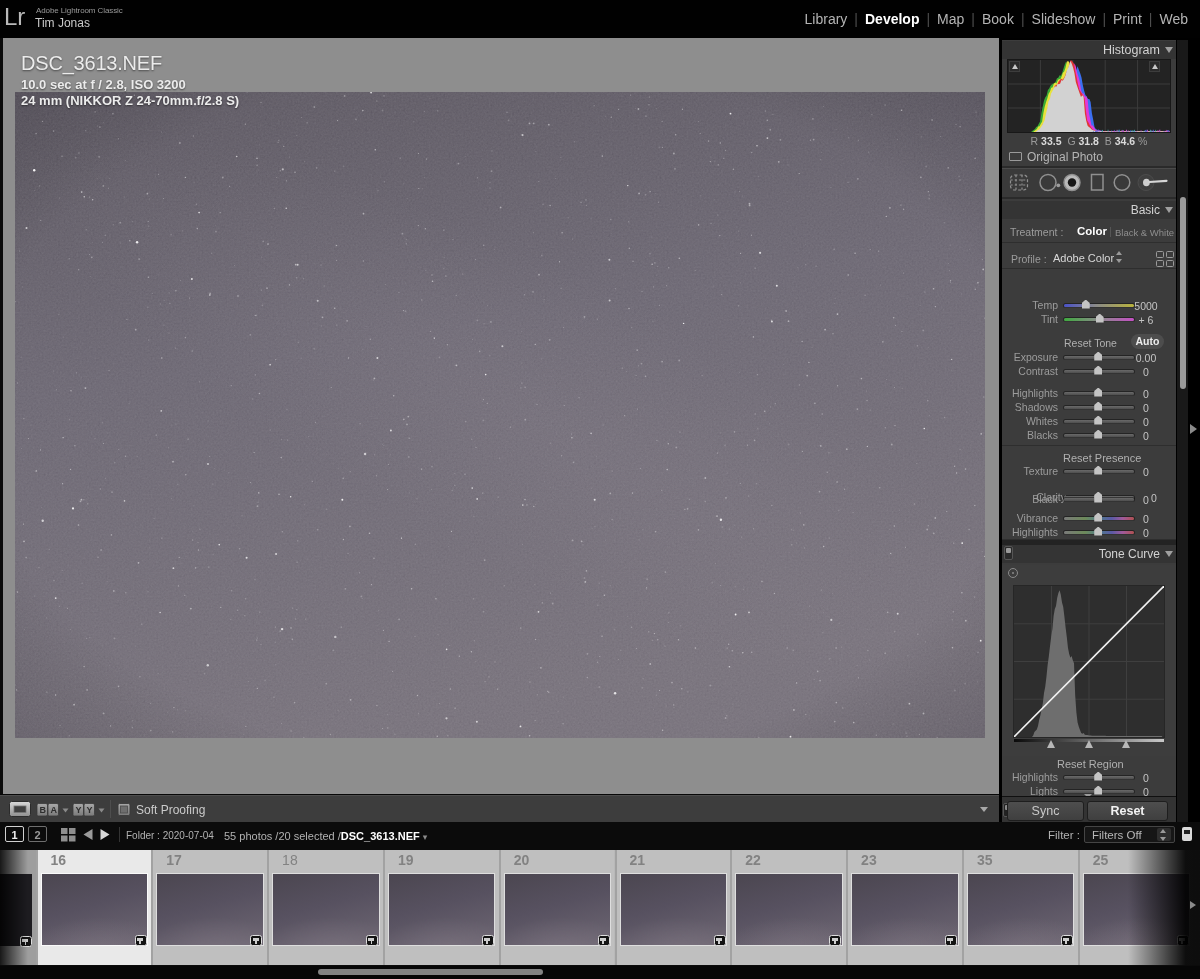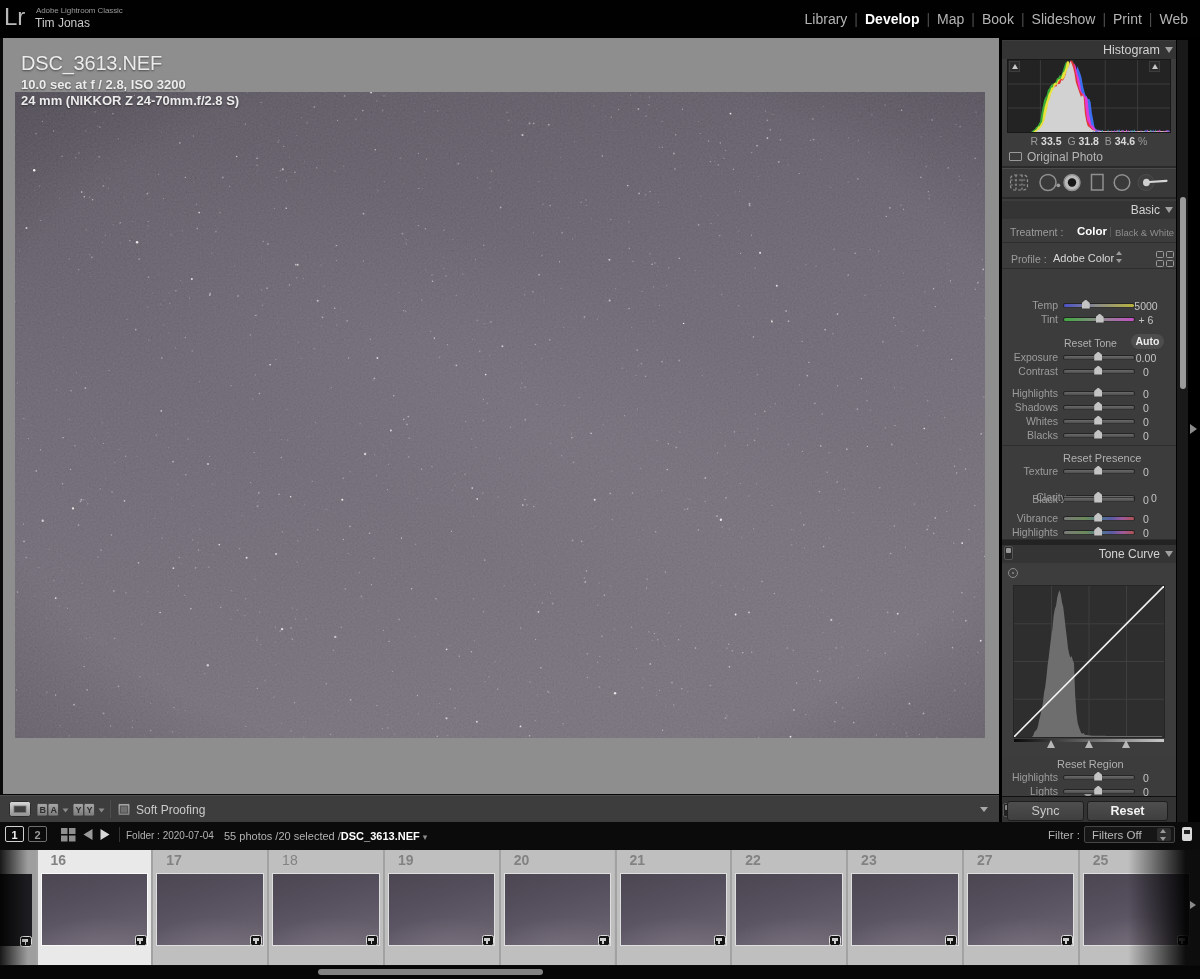--- a/index.html
+++ b/index.html
@@ -1329,21 +1329,21 @@
         <div class="bg2"></div>
       </div>
       <div class="abs" style="left:846.1px;top:0;width:115.8px;height:115px;background:#bfbfbf;border-left:2px solid #a2a2a2"></div>
       <div class="abs" style="left:861.1px;top:2px;font-size:14px;font-weight:bold;color:#828282">23</div>
       <div class="abs thumbimg" style="left:851.1px;top:22.5px;width:107.5px;height:73.5px;border:1.5px solid #dedede"></div>
       <div class="abs badge" style="left:945.1px;top:85px">
         <div class="bg1"></div>
         <div class="bg2"></div>
       </div>
       <div class="abs" style="left:961.9px;top:0;width:115.8px;height:115px;background:#bfbfbf;border-left:2px solid #a2a2a2"></div>
-      <div class="abs" style="left:976.9px;top:2px;font-size:14px;font-weight:bold;color:#828282">27</div>
+      <div class="abs" style="left:976.9px;top:2px;font-size:14px;font-weight:bold;color:#828282">35</div>
       <div class="abs thumbimg" style="left:966.9px;top:22.5px;width:107.5px;height:73.5px;border:1.5px solid #dedede"></div>
       <div class="abs badge" style="left:1060.9px;top:85px">
         <div class="bg1"></div>
         <div class="bg2"></div>
       </div>
       <div class="abs" style="left:1077.7px;top:0;width:115.8px;height:115px;background:#bfbfbf;border-left:2px solid #a2a2a2"></div>
       <div class="abs" style="left:1092.7px;top:2px;font-size:14px;font-weight:bold;color:#828282">25</div>
       <div class="abs thumbimg" style="left:1082.7px;top:22.5px;width:107.5px;height:73.5px;border:1.5px solid #dedede"></div>
       <div class="abs badge" style="left:1176.7px;top:85px">
         <div class="bg1"></div>

